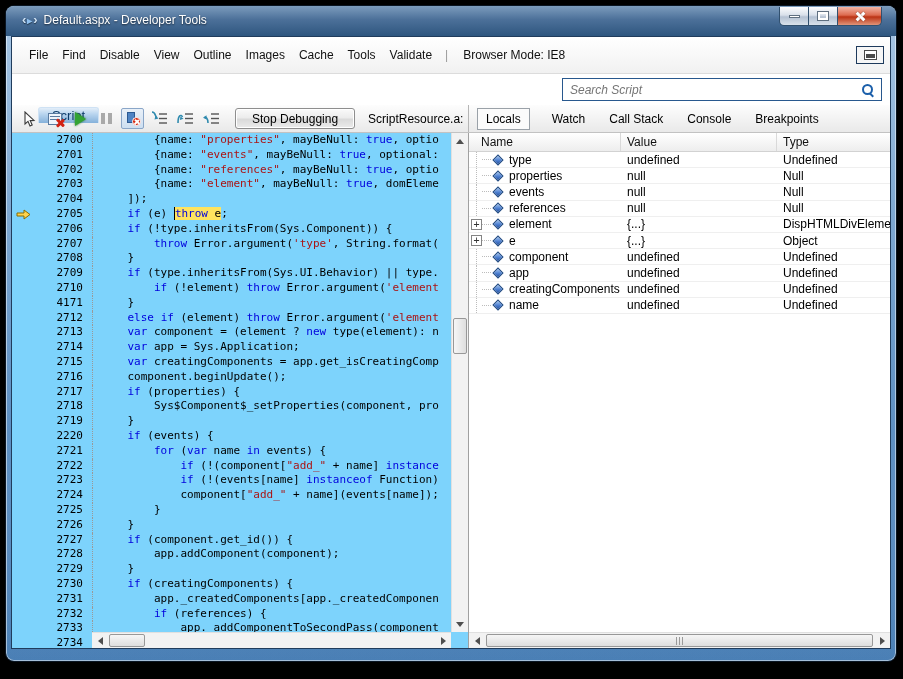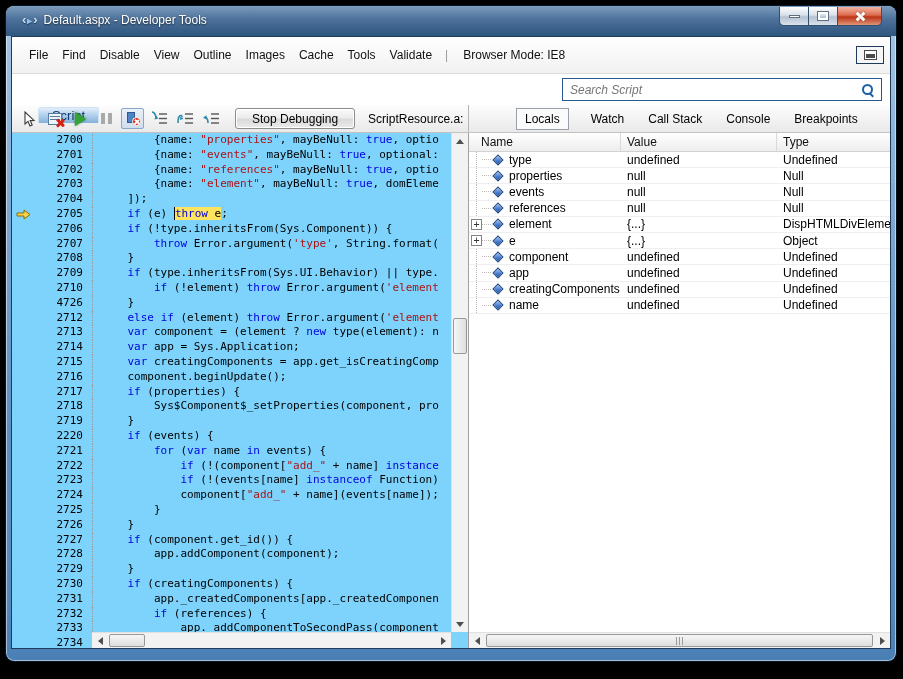--- a/index.html
+++ b/index.html
@@ -56,21 +56,21 @@
   .searchbox { position:absolute; right:8px; top:4px; width:320px; height:23px; background:#fff;
     border:1px solid #28588e; display:flex; align-items:center; padding:0 7px; }
   .searchbox input { flex:1; border:none; outline:none; font-style:italic; color:#4a4a4a; font-size:12px;
     font-family:"Liberation Sans", sans-serif; background:transparent; }
   .mag { position:relative; width:13px; height:13px; flex:none; }
   .mag::before { content:""; position:absolute; left:1px; top:1px; width:7px; height:7px; border:2px solid #1b5faa; border-radius:50%; }
   .mag::after { content:""; position:absolute; right:0px; bottom:0px; width:5px; height:2px; background:#1b5faa; transform:rotate(45deg); }
 
   
   .toolbar { height:28px; flex:none; display:flex; align-items:stretch; background:linear-gradient(#fdfdfd,#e9e9e9);
-    border-bottom:1px solid #c2c2c2; font-size:12px;gap:39px; }
+    border-bottom:1px solid #c2c2c2; font-size:12px; }
   .tb-left { width:457px; flex:none; display:flex; align-items:center; padding:0 5px; gap:3px; border-right:1px solid #b5b5b5; overflow:hidden; }
   .tb-right { flex:1; display:flex; align-items:center; padding:0 8px; gap:20px; overflow:hidden; }
   .icon-btn { width:23px; height:21px; display:flex; align-items:center; justify-content:center; flex:none; }
   .icon-btn.pressed { border:1px solid #8aa6c8; background:linear-gradient(#e9f0f8,#cddff1); border-radius:2px; }
   .stop-btn { margin-left:10px; height:21px; padding:0 16px; font-size:12px; color:#000;
     font-family:"Liberation Sans", sans-serif;
     background:linear-gradient(#fafafa,#ececec 45%,#dadada 55%,#ebebeb); border:1px solid #8e8e8e;
     border-radius:3px; box-shadow:inset 0 0 0 1px #fff; white-space:nowrap; }
   .script-file { margin-left:10px; white-space:nowrap; color:#000; }
   .dbg-tab { white-space:nowrap; color:#000; padding:3px 2px; }
@@ -277,21 +277,21 @@
               <div class="code-row"><div class="bp-margin"></div><div class="line-no">2703</div><div class="line-code"><span class="tok-p">        {name: </span><span class="tok-s">"element"</span><span class="tok-p">, mayBeNull: </span><span class="tok-k">true</span><span class="tok-p">, domEleme</span></div></div>
               <div class="code-row"><div class="bp-margin"></div><div class="line-no">2704</div><div class="line-code"><span class="tok-p">    ]);</span></div></div>
               <div class="code-row"><div class="bp-margin"><span class="cur-arrow"><svg width="15" height="11" viewBox="0 0 15 11">
                       <path d="M1 4 L8 4 L8 1 L14 5.5 L8 10 L8 7 L1 7 Z" fill="#ffd34d" stroke="#8a6d00" stroke-width="1"></path>
                     </svg></span></div><div class="line-no">2705</div><div class="line-code"><span class="tok-p">    </span><span class="tok-k">if</span><span class="tok-p"> (e) </span><span class="tok-k hl caret">throw</span><span class="tok-p hl"> e</span><span class="tok-p">;</span></div></div>
               <div class="code-row"><div class="bp-margin"></div><div class="line-no">2706</div><div class="line-code"><span class="tok-p">    </span><span class="tok-k">if</span><span class="tok-p"> (!type.inheritsFrom(Sys.Component)) {</span></div></div>
               <div class="code-row"><div class="bp-margin"></div><div class="line-no">2707</div><div class="line-code"><span class="tok-p">        </span><span class="tok-k">throw</span><span class="tok-p"> Error.argument(</span><span class="tok-s">'type'</span><span class="tok-p">, String.format(</span></div></div>
               <div class="code-row"><div class="bp-margin"></div><div class="line-no">2708</div><div class="line-code"><span class="tok-p">    }</span></div></div>
               <div class="code-row"><div class="bp-margin"></div><div class="line-no">2709</div><div class="line-code"><span class="tok-p">    </span><span class="tok-k">if</span><span class="tok-p"> (type.inheritsFrom(Sys.UI.Behavior) || type.</span></div></div>
               <div class="code-row"><div class="bp-margin"></div><div class="line-no">2710</div><div class="line-code"><span class="tok-p">        </span><span class="tok-k">if</span><span class="tok-p"> (!element) </span><span class="tok-k">throw</span><span class="tok-p"> Error.argument(</span><span class="tok-s">'element</span></div></div>
-              <div class="code-row"><div class="bp-margin"></div><div class="line-no">4726</div><div class="line-code"><span class="tok-p">    }</span></div></div>
+              <div class="code-row"><div class="bp-margin"></div><div class="line-no">4171</div><div class="line-code"><span class="tok-p">    }</span></div></div>
               <div class="code-row"><div class="bp-margin"></div><div class="line-no">2712</div><div class="line-code"><span class="tok-p">    </span><span class="tok-k">else</span><span class="tok-p"> </span><span class="tok-k">if</span><span class="tok-p"> (element) </span><span class="tok-k">throw</span><span class="tok-p"> Error.argument(</span><span class="tok-s">'element</span></div></div>
               <div class="code-row"><div class="bp-margin"></div><div class="line-no">2713</div><div class="line-code"><span class="tok-p">    </span><span class="tok-k">var</span><span class="tok-p"> component = (element ? </span><span class="tok-k">new</span><span class="tok-p"> type(element): n</span></div></div>
               <div class="code-row"><div class="bp-margin"></div><div class="line-no">2714</div><div class="line-code"><span class="tok-p">    </span><span class="tok-k">var</span><span class="tok-p"> app = Sys.Application;</span></div></div>
               <div class="code-row"><div class="bp-margin"></div><div class="line-no">2715</div><div class="line-code"><span class="tok-p">    </span><span class="tok-k">var</span><span class="tok-p"> creatingComponents = app.get_isCreatingComp</span></div></div>
               <div class="code-row"><div class="bp-margin"></div><div class="line-no">2716</div><div class="line-code"><span class="tok-p">    component.beginUpdate();</span></div></div>
               <div class="code-row"><div class="bp-margin"></div><div class="line-no">2717</div><div class="line-code"><span class="tok-p">    </span><span class="tok-k">if</span><span class="tok-p"> (properties) {</span></div></div>
               <div class="code-row"><div class="bp-margin"></div><div class="line-no">2718</div><div class="line-code"><span class="tok-p">        Sys$Component$_setProperties(component, pro</span></div></div>
               <div class="code-row"><div class="bp-margin"></div><div class="line-no">2719</div><div class="line-code"><span class="tok-p">    }</span></div></div>
               <div class="code-row"><div class="bp-margin"></div><div class="line-no">2220</div><div class="line-code"><span class="tok-p">    </span><span class="tok-k">if</span><span class="tok-p"> (events) {</span></div></div>
               <div class="code-row"><div class="bp-margin"></div><div class="line-no">2721</div><div class="line-code"><span class="tok-p">        </span><span class="tok-k">for</span><span class="tok-p"> (</span><span class="tok-k">var</span><span class="tok-p"> name </span><span class="tok-k">in</span><span class="tok-p"> events) {</span></div></div>

